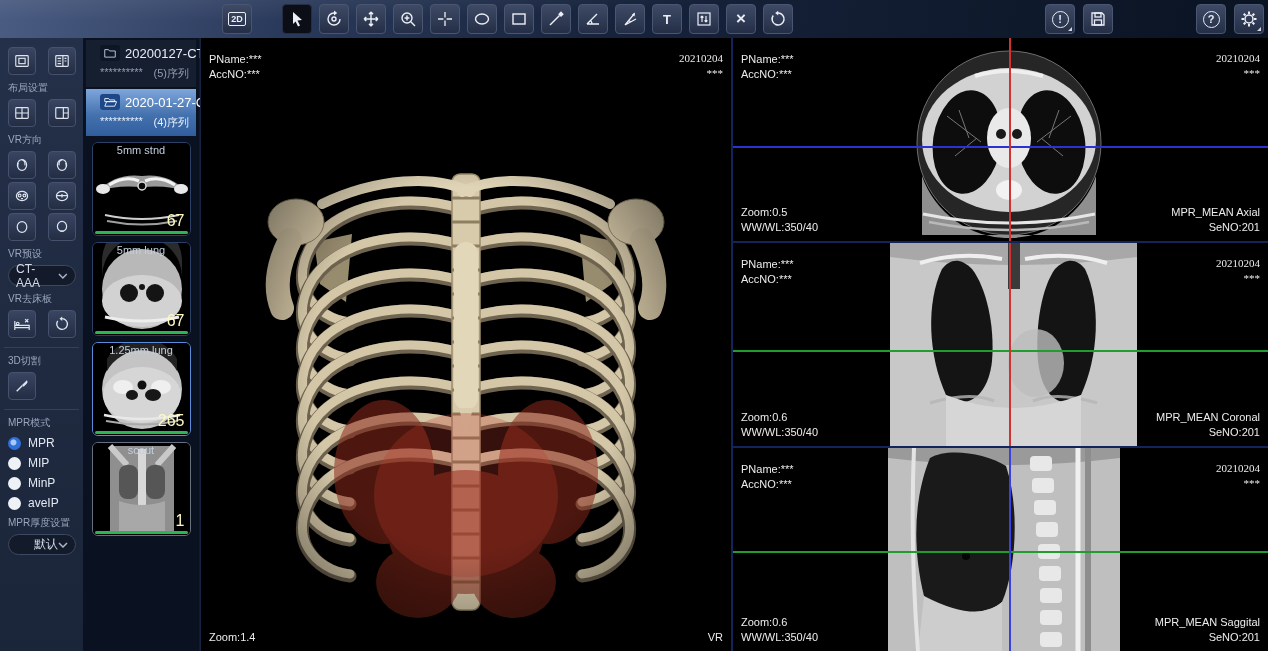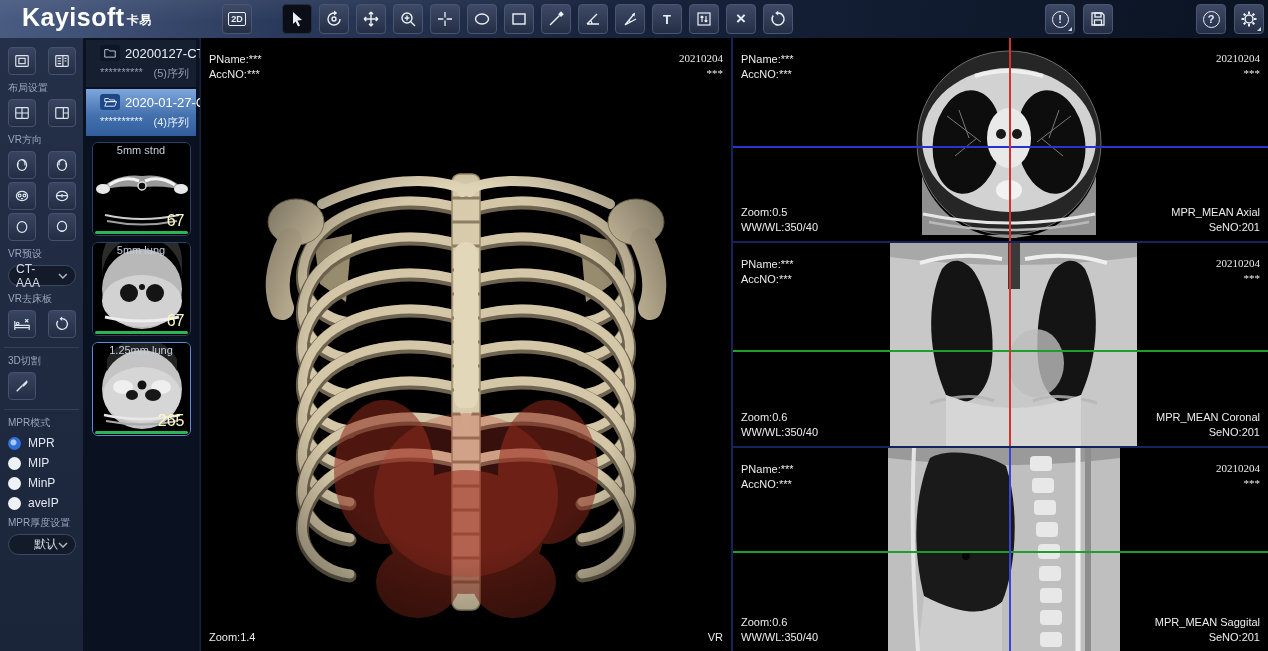--- a/index.html
+++ b/index.html
@@ -89,21 +89,20 @@
   .c-blue { background:#2a32d0; }
   .c-green { background:#1f9e2f; }
   .c-blue2 { background:#3a42dc; }
 
   svg.fitimg { position:absolute; }
 </style>
 </head>
 <body>
 
 <div class="header">
-  <div class="logo"><span>Kayisoft</span><span class="zh">卡易</span></div>
 
   <div class="toolbar">
     <div class="tbtn first">
         <span class="txt2d">2D</span>
       </div>
     <div class="tbtn active">
       <svg width="18" height="18" viewBox="0 0 18 18">
           <path d="M5,2 L14,10 L9.5,10.6 L12,15.4 L10,16.4 L7.6,11.6 L5,14 Z" fill="#eceff5"></path>
         </svg>
     </div>
@@ -424,20 +423,34 @@
       <ellipse cx="39" cy="52" rx="6" ry="5" fill="#171717"></ellipse>
       <ellipse cx="60" cy="52" rx="8" ry="6" fill="#171717"></ellipse>
       <path d="M11,72 Q49,80 87,72" stroke="#e8e8e8" stroke-width="2.5" fill="none"></path>
       <path d="M13,78 Q49,85 85,78" stroke="#aaa" stroke-width="2" fill="none"></path>
     </svg>
     <span class="tlabel">1.25mm lung</span>
     <span class="tnum">265</span>
     <span class="tbar"></span>
   </div>
 
+  <div class="thumb grayb">
+    <svg class="timg" width="98" height="92" viewBox="0 0 98 92">
+      <rect width="98" height="92" fill="#000"></rect>
+      <rect x="17" y="3" width="64" height="86" fill="#8f8f8f"></rect>
+      <path d="M17,3 L34,22 M81,3 L64,22" stroke="#c9c9c9" stroke-width="6" fill="none"></path>
+      <rect x="26" y="22" width="19" height="34" rx="8" fill="#565656"></rect>
+      <rect x="53" y="22" width="19" height="34" rx="8" fill="#565656"></rect>
+      <rect x="45" y="6" width="8" height="80" fill="#d8d8d8"></rect>
+      <path d="M26,58 Q49,66 72,58 L72,89 L26,89 Z" fill="#a8a8a8"></path>
+    </svg>
+    <span class="tlabel">scout</span>
+    <span class="tnum">1</span>
+    <span class="tbar"></span>
+  </div>
 </div>
 
 <div class="vr-view">
   <svg class="fitimg" style="left:55px; top:112px;" width="420" height="490" viewBox="0 0 420 490">
     <defs>
       <radialGradient id="vig" cx="50%" cy="45%" r="68%">
         <stop offset="55%" stop-color="rgba(0,0,0,0)"></stop>
         <stop offset="100%" stop-color="rgba(0,0,0,0.6)"></stop>
       </radialGradient>
       <g id="ribset">

